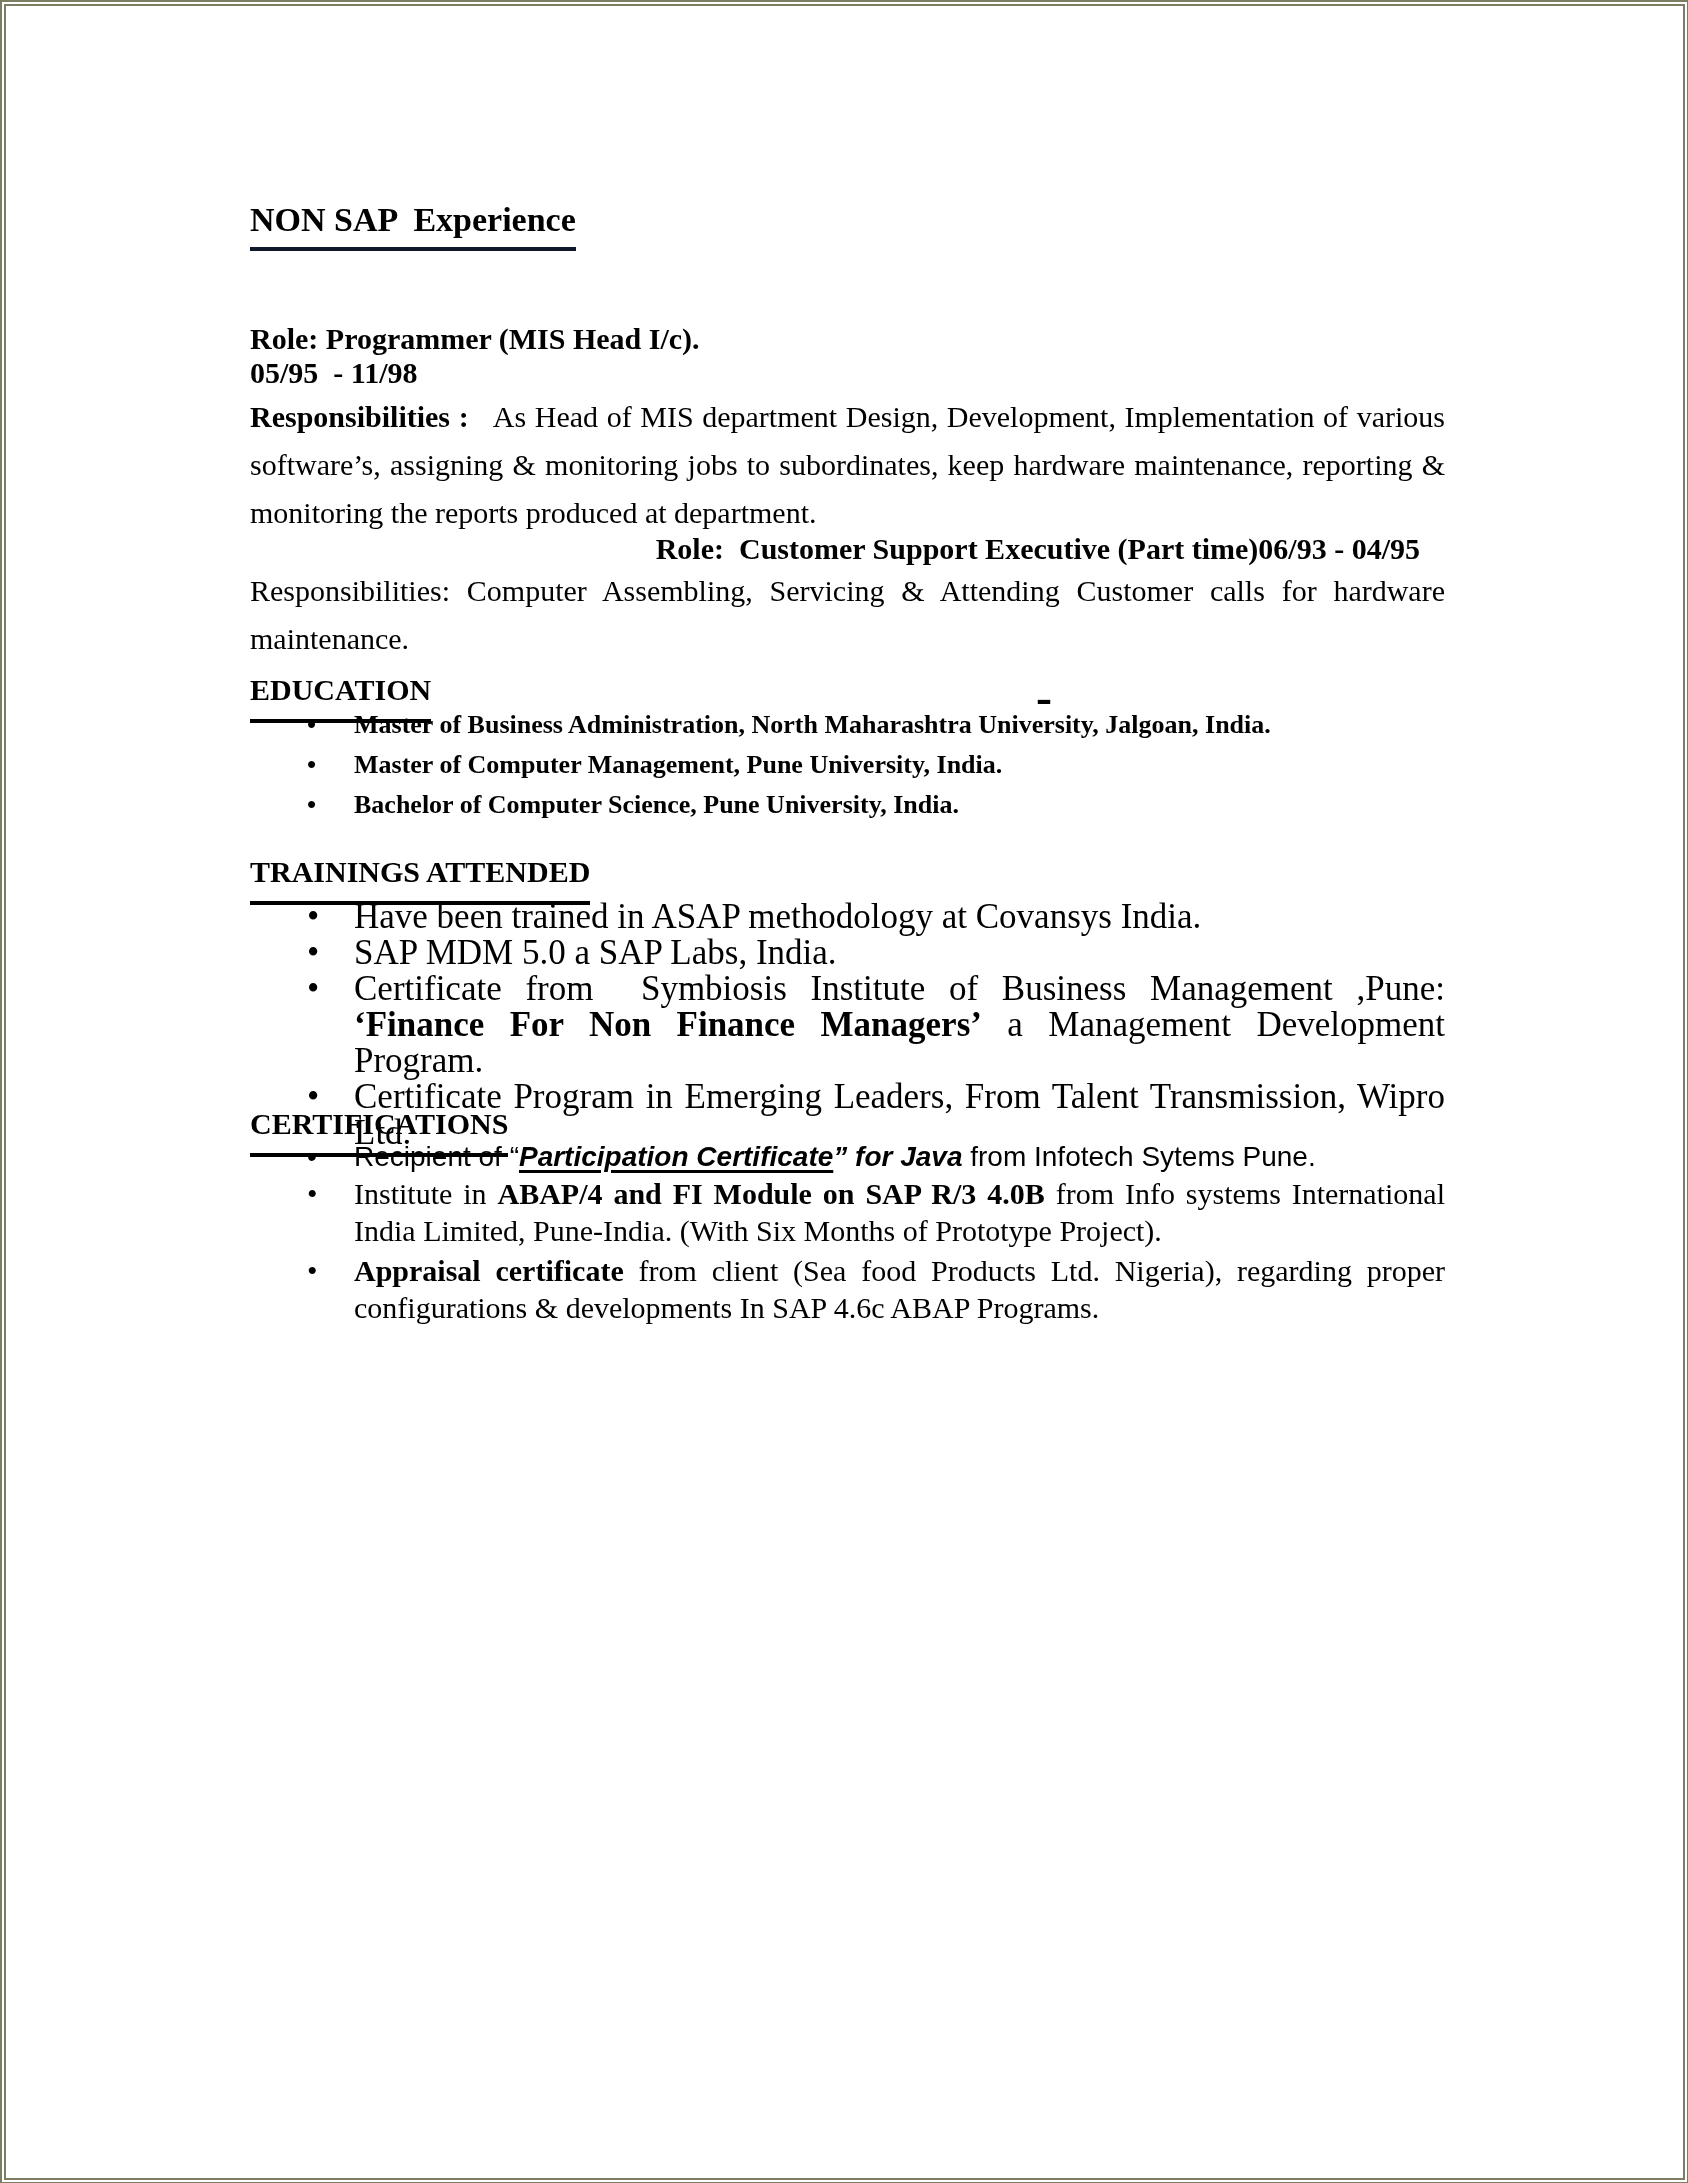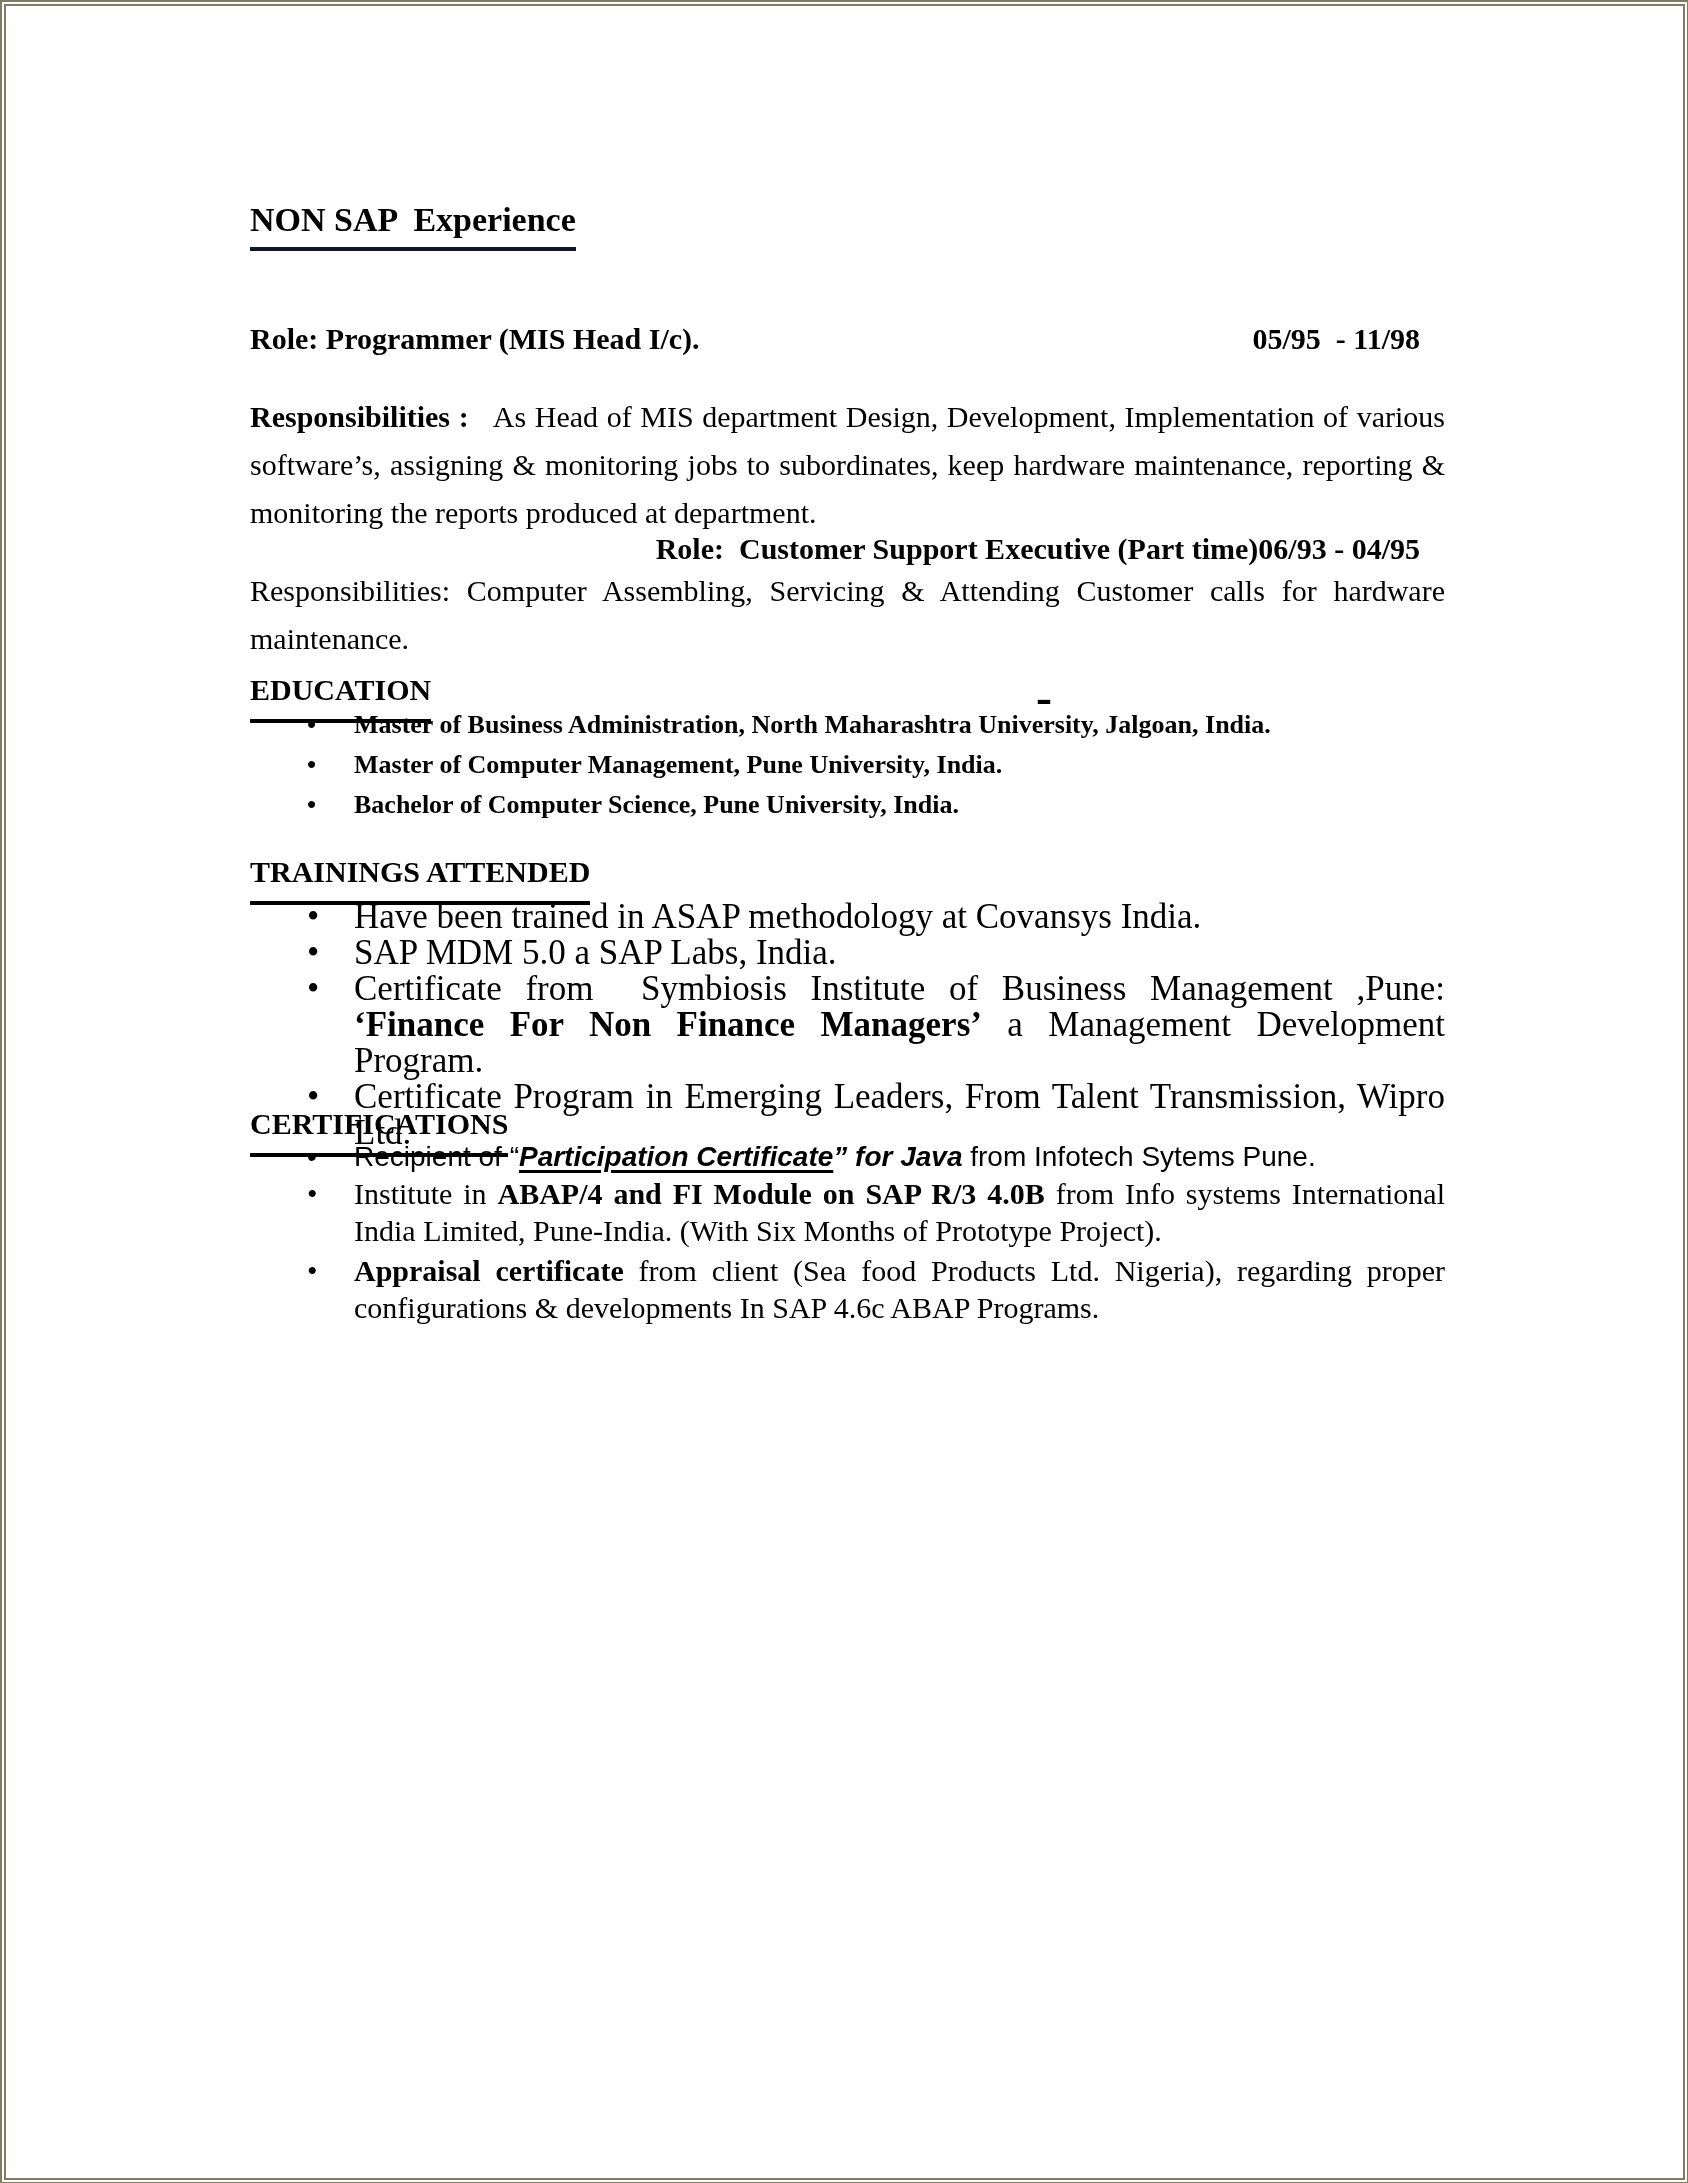--- a/index.html
+++ b/index.html
@@ -62,21 +62,21 @@
 </head>
 <body>
 
 <div class="border-outer"></div>
 <div class="border-inner"></div>
 
 <div>
 
   <span class="abs doc-title">NON SAP  Experience</span>
 
-  <div class="abs role-row" style="top:322px;">
+  <div class="abs role-row" style="top:322px;flex-direction:column;">
     <span class="role-title">Role: Programmer (MIS Head I/c).</span>
     <span class="role-dates">05/95  - 11/98</span>
   </div>
 
   <div class="abs para" style="top:393px;">
     <b class="inline-bold">Responsibilities :</b><span class="pre-space">   As Head of MIS department Design, Development, Implementation of various software’s, assigning &amp; monitoring jobs to subordinates, keep hardware maintenance, reporting &amp; monitoring the reports produced at department.</span>
   </div>
 
   <div class="abs role-row" style="top:532px;justify-content:flex-end;">
     <span class="role-title">Role:  Customer Support Executive (Part time)</span>

